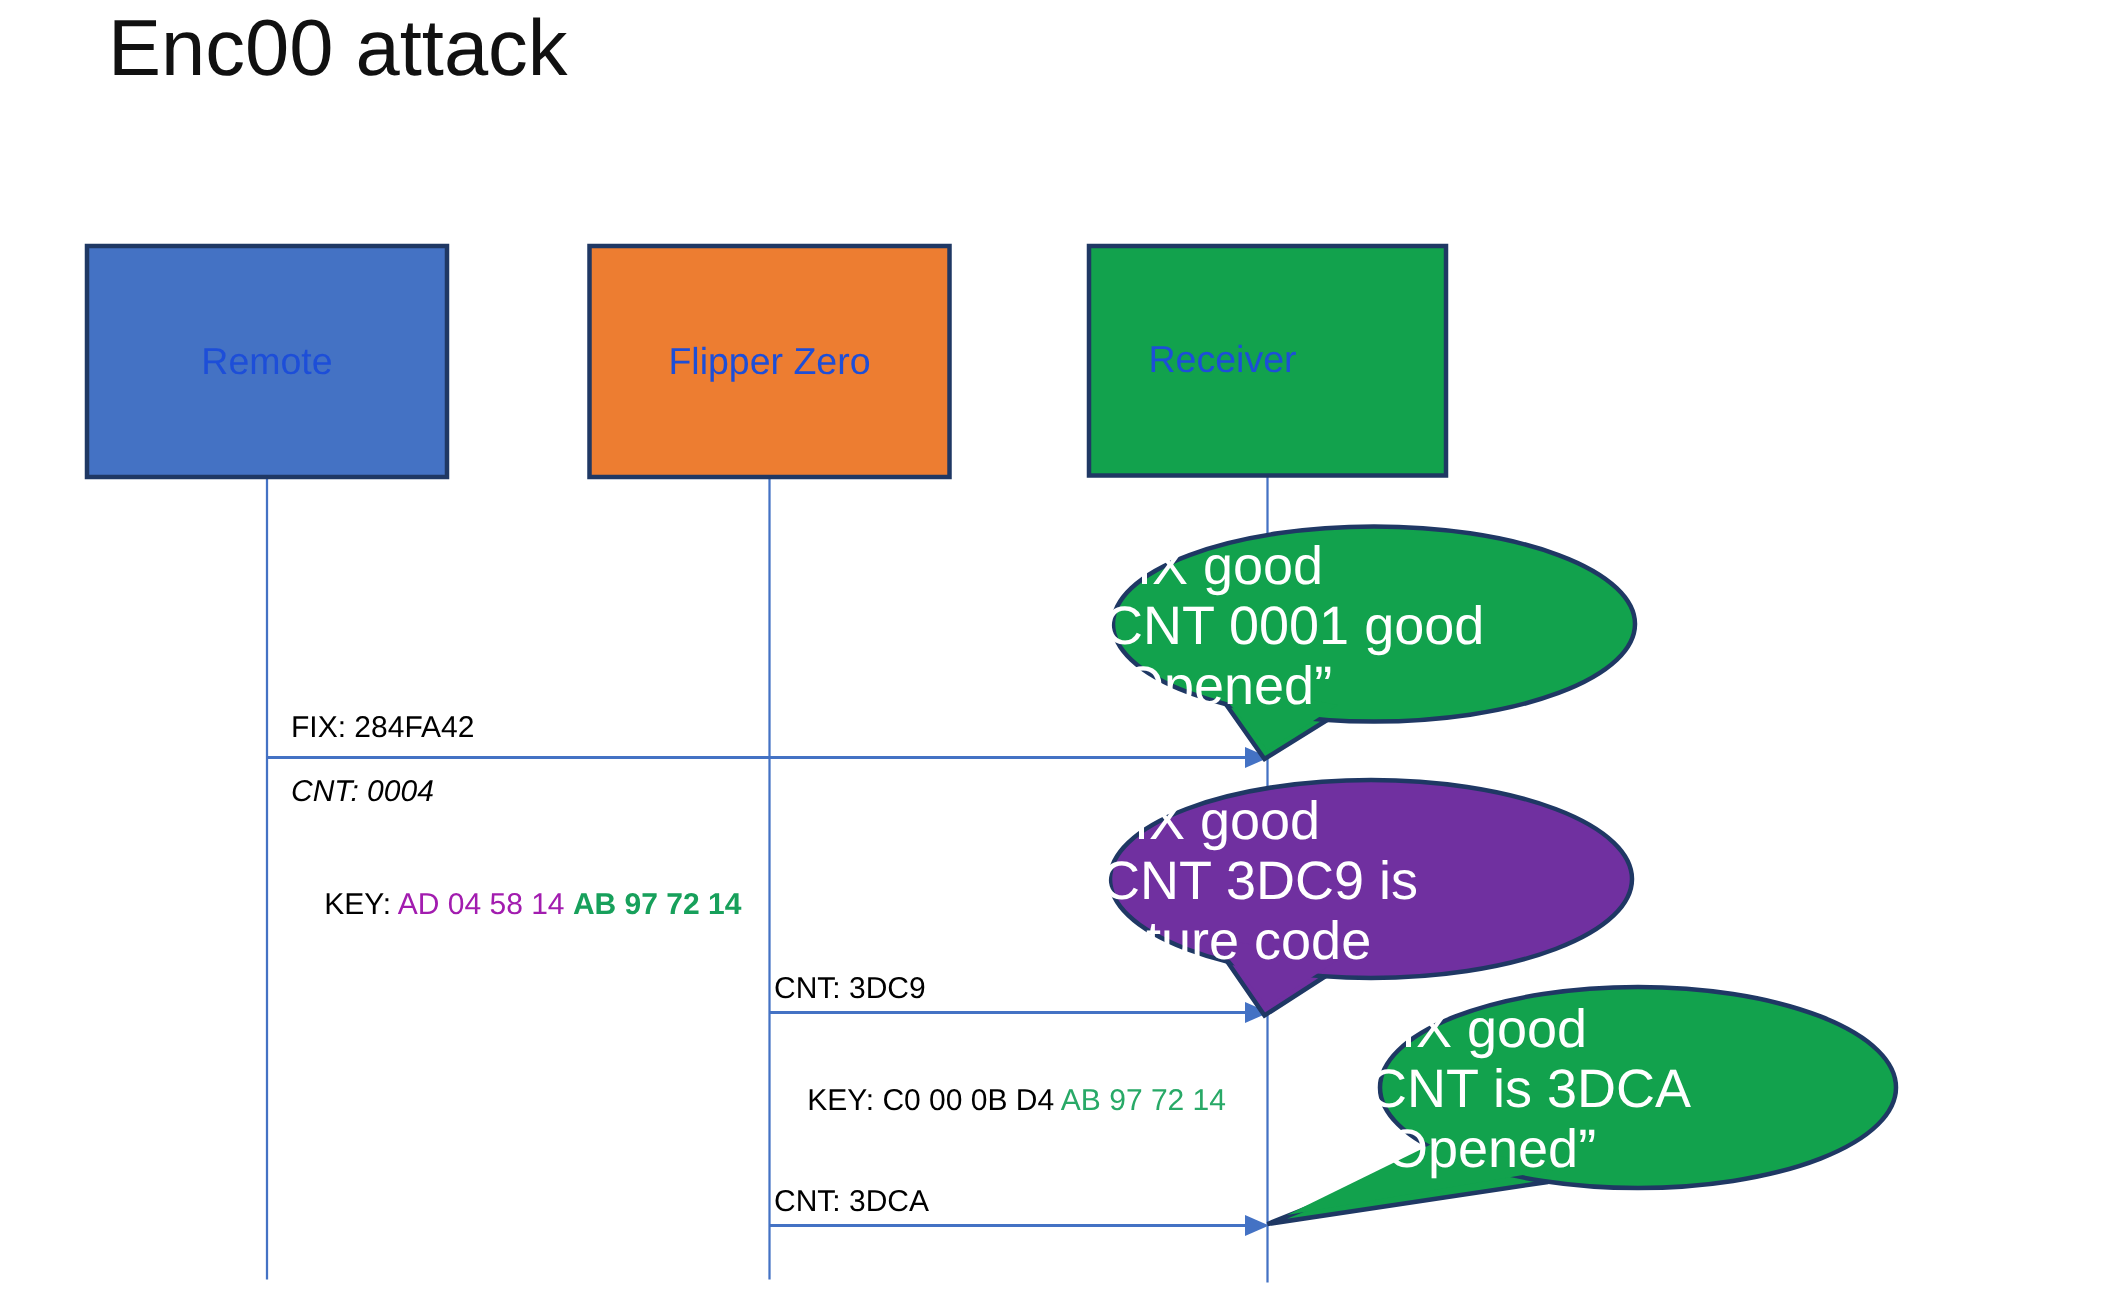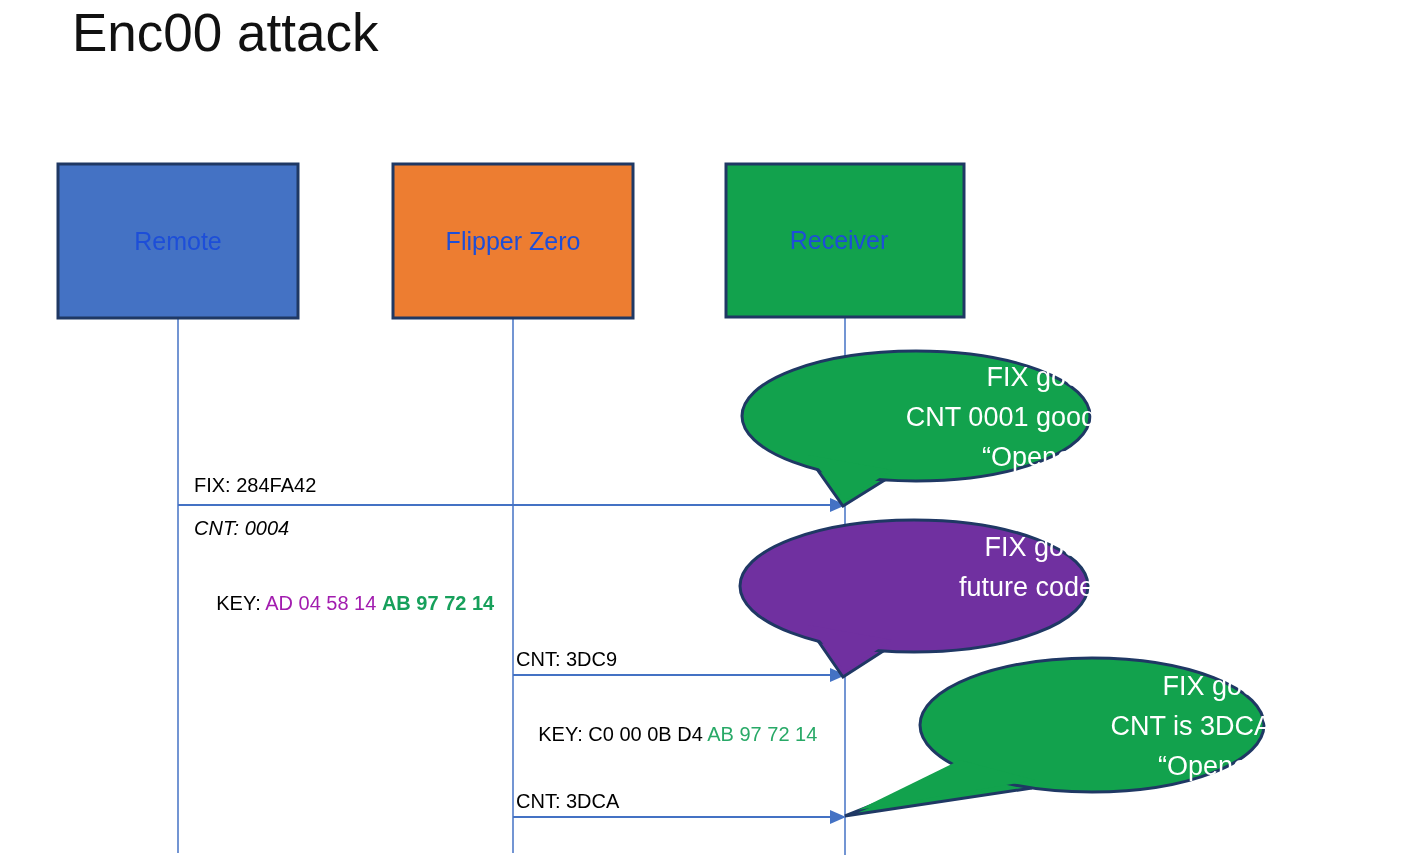--- a/index.html
+++ b/index.html
@@ -16,22 +16,22 @@
   .actor-label{
     position:absolute;display:flex;align-items:center;justify-content:center;
     color:#1d4ed8;font-size:25px;font-weight:400;pointer-events:none;
   }
   .msg{
     position:absolute;font-size:20px;color:#000000;white-space:pre;
     line-height:34px;
   }
   .msg .grn-b{font-weight:bold;}
   .callout-text{
-    position:absolute;width:360px;text-align:right;color:#ffffff;
-    font-size:27px;line-height:40px;pointer-events:none;
+    position:absolute;width:360px;text-align:left;color:#ffffff;
+    font-size:36px;line-height:40px;pointer-events:none;
   }
 </style>
 </head>
 <body>
 
 <div class="stage">
 
   <h1 class="title">Enc00 attack</h1>
 
   <svg class="gfx" width="1408" height="859" viewBox="0 0 1408 859">
@@ -67,21 +67,21 @@
 
     <g>
       <polygon points="965,768 1032,788 845,816" stroke="#1F3864" stroke-width="3" fill="#12A24D"></polygon>
       <ellipse cx="1092" cy="725" rx="172" ry="67" stroke="#1F3864" stroke-width="3" fill="#12A24D"></ellipse>
       <polygon points="960,760 1035,780 858,810" fill="#12A24D"></polygon>
     </g>
   </svg>
 
   <div class="actor-label" style="left:58px;top:164px;width:240px;height:154px;">Remote</div>
   <div class="actor-label" style="left:393px;top:164px;width:240px;height:154px;">Flipper Zero</div>
-  <div class="actor-label" style="left:720px;top:164px;width:238px;height:153px;">Receiver</div>
+  <div class="actor-label" style="left:696px;top:164px;width:238px;height:153px;">Receiver</div>
 
   <div class="msg" style="left:194px;top:468px;">FIX: 284FA42</div>
   <div class="msg" style="left:194px;top:511px;font-style:italic;">CNT: 0004</div>
   <div class="msg" style="left:194px;top:552px;">
     <span>KEY: </span><span style="color: #a21caf;">AD 04 58 14 </span><span class="grn-b" style="color: rgb(23, 160, 91);">AB 97 72 14</span>
   </div>
 
   <div class="msg" style="left:516px;top:642px;">CNT: 3DC9</div>
   <div class="msg" style="left:516px;top:683px;">
     <span>KEY: C0 00 0B D4 </span><span style="color: rgb(40, 169, 103);">AB 97 72 14</span>
@@ -92,20 +92,21 @@
     
   </div>
 
   <div class="callout-text" style="left:736px;top:357px;">
     <div>FIX good</div>
     <div>CNT 0001 good</div>
     <div>“Opened”</div>
   </div>
   <div class="callout-text" style="left:734px;top:527px;">
     <div>FIX good</div>
+    <div>CNT 3DC9 is</div>
     <div>future code</div>
   </div>
   <div class="callout-text" style="left:912px;top:666px;">
     <div>FIX good</div>
     <div>CNT is 3DCA</div>
     <div>“Opened”</div>
   </div>
 
 </div>
 

